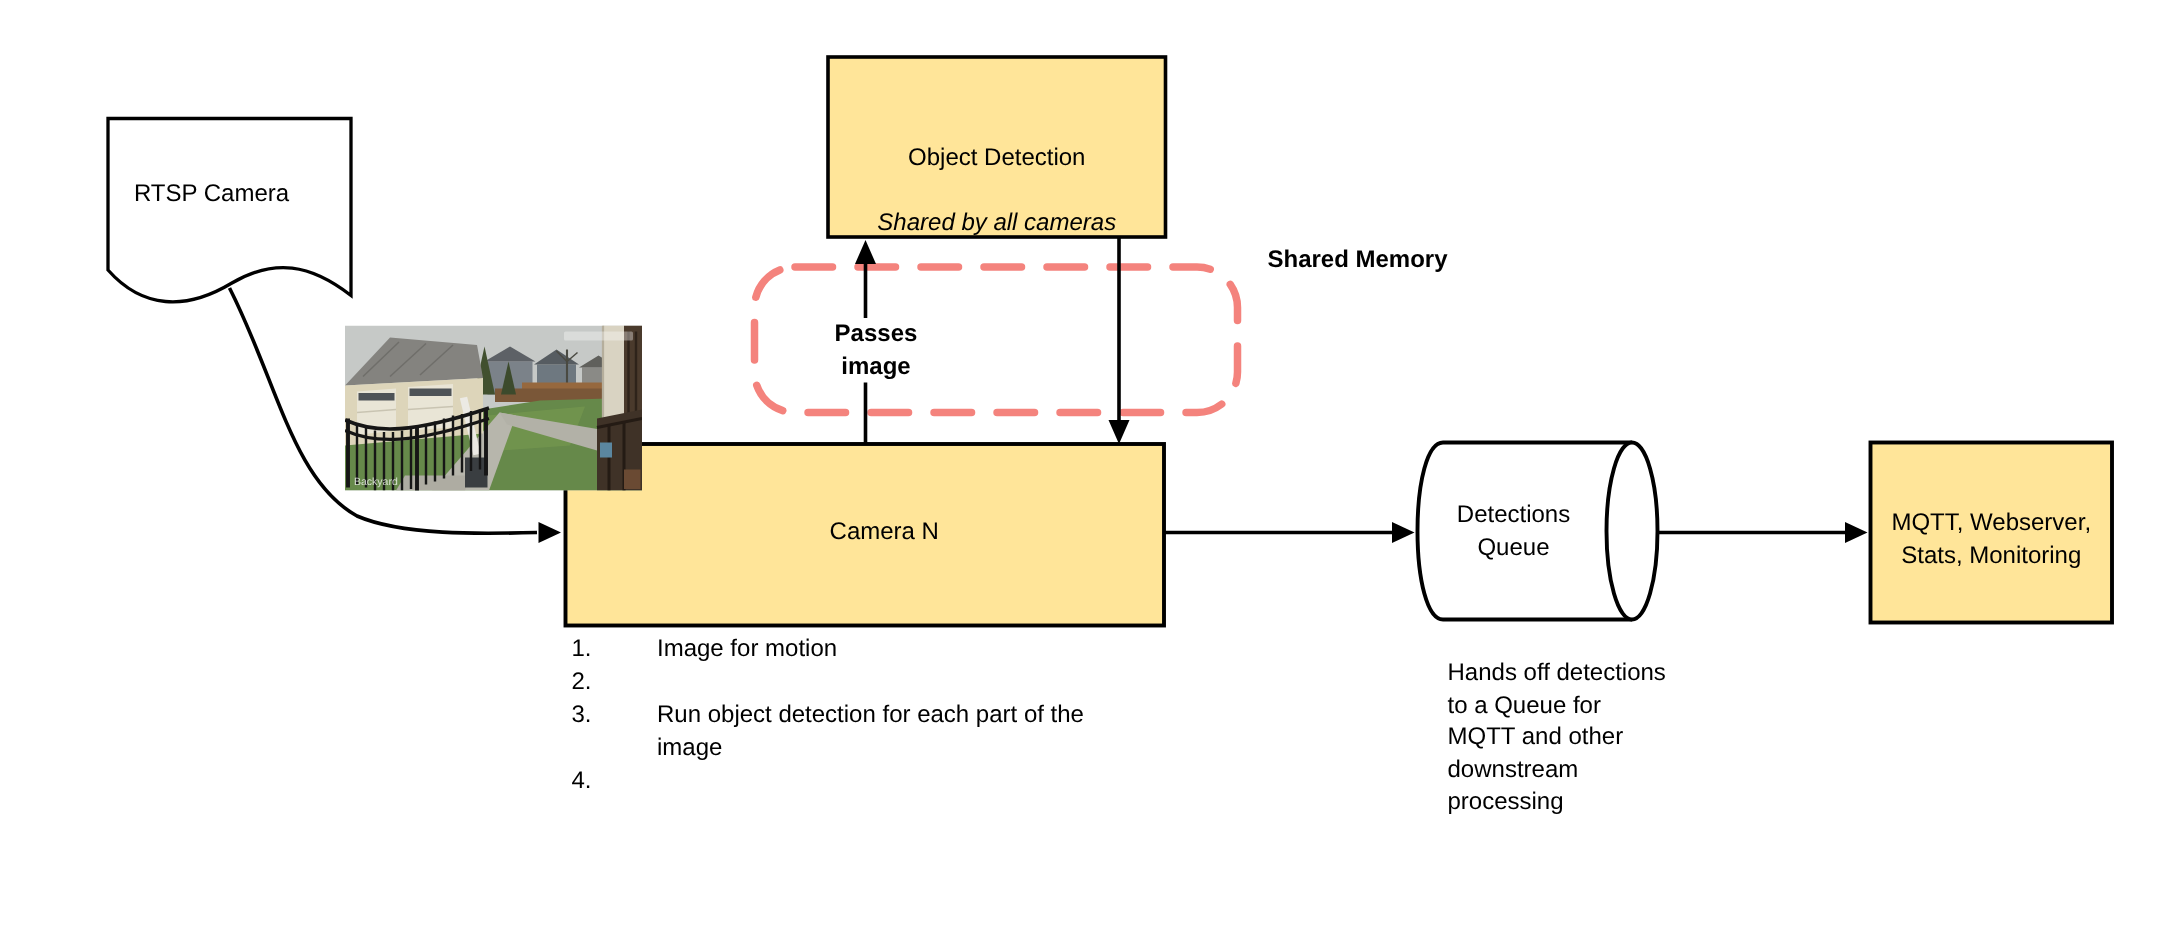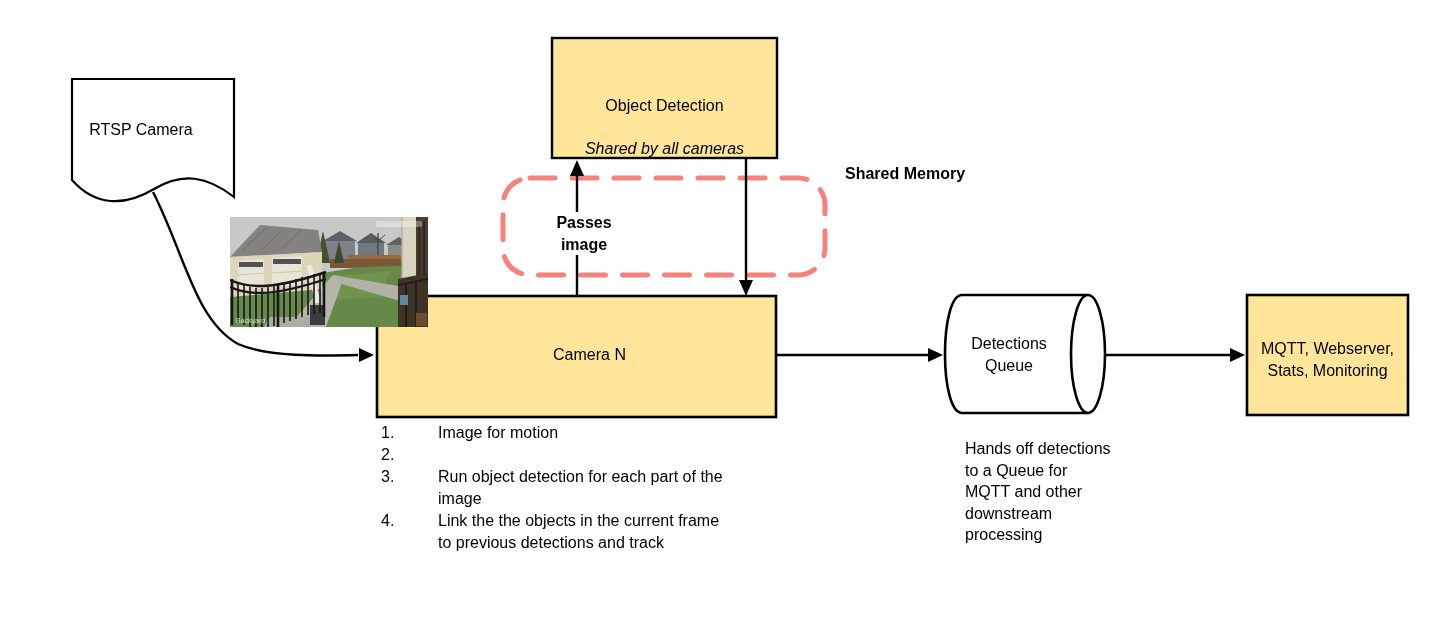--- a/index.html
+++ b/index.html
@@ -168,22 +168,20 @@
     <div class="step">
       <span class="step-num">2.</span>
     </div>
     <div class="step">
       <span class="step-num">3.</span>
       <span class="step-text">Run object detection for each part of the
 image</span>
     </div>
     <div class="step">
       <span class="step-num">4.</span>
-      <span class="step-text">Link the the objects in the current frame
-to previous detections and track</span>
     </div>
   </div>
 
   <div class="txt center" style="left:944px;top:333px;width:130px;">Detections
 Queue</div>
 
   <div class="txt" style="left:941px;top:438px;width:180px;margin-left:24px;">Hands off detections
 to a Queue for
 MQTT and other
 downstream

